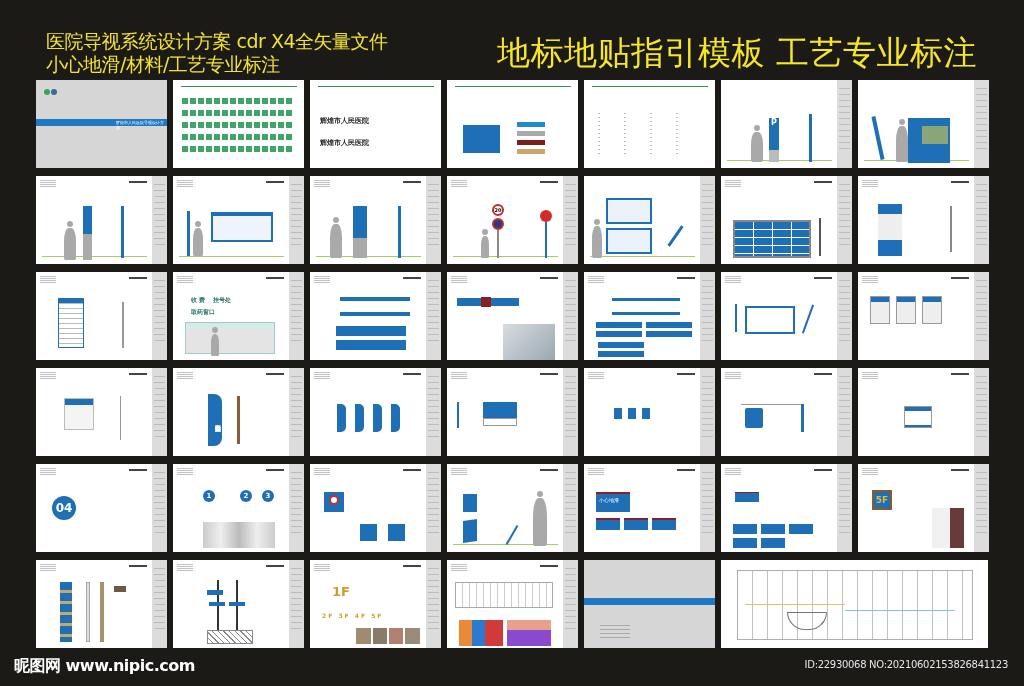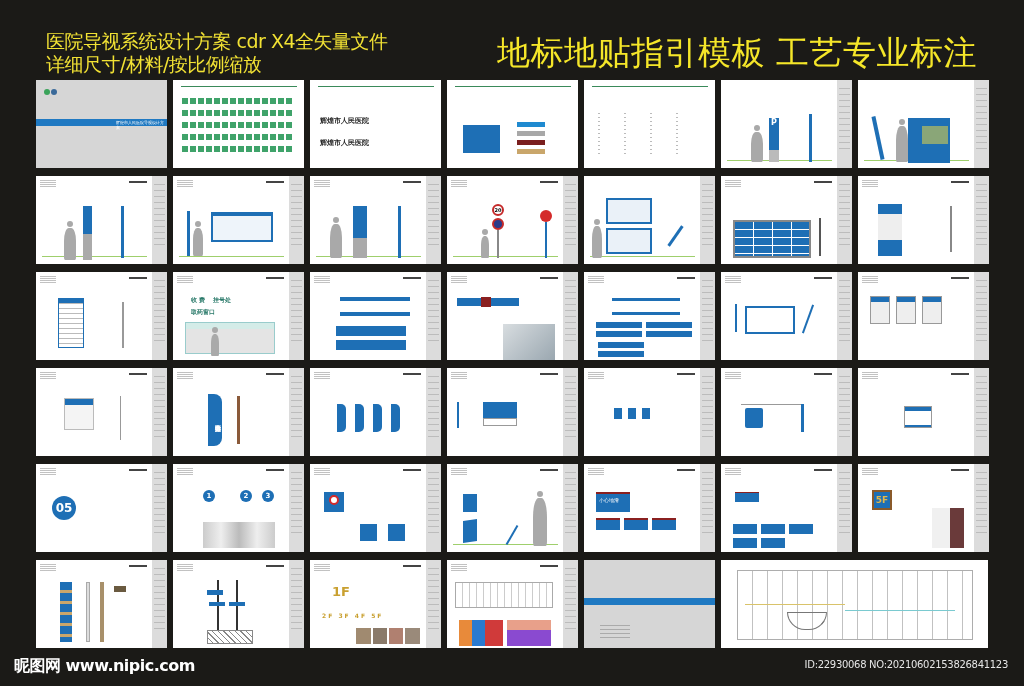--- a/index.html
+++ b/index.html
@@ -31,21 +31,21 @@
   .cover { background: #d6d6d6; }
   .cover .band { position: absolute; left: 0; right: 0; top: 39px; height: 7px; background: #1f79c2; }
 
   .footer-logo { position: absolute; left: 14px; top: 656px; color: #ffffff; font-size: 16px; font-weight: bold; letter-spacing: -0.5px; }
   .footer-id { position: absolute; right: 16px; top: 659px; color: #e6e6e6; font-size: 10px; letter-spacing: -0.3px; }
 </style>
 </head>
 <body>
 
 <div class="title-l l1">医院导视系统设计方案 cdr X4全矢量文件</div>
-<div class="title-l l2">详细尺寸/材料/按比例缩放</div>
+<div class="title-l l2">小心地滑/材料/工艺专业标注</div>
 <div class="title-r">地标地贴指引模板  工艺专业标注</div>
 
 <div class="grid">
 
   <div class="page cover" style="left:0;top:0;">
     <div class="abs" style="left:8px;top:9px;width:6px;height:6px;border-radius:50%;background:#3aa35a;"></div>
     <div class="abs" style="left:15px;top:9px;width:6px;height:6px;border-radius:50%;background:#3a6a9a;"></div>
     <div class="band"></div>
     <div class="abs" style="left:80px;top:40px;font-size:4px;color:#fff;">辉煌市人民医院导视设计方案</div>
   </div>
@@ -268,21 +268,21 @@
     <div class="hdr"></div>
       <div class="tag"></div>
       <div class="side"></div>
     <div class="abs" style="left:46px;top:38px;width:28px;height:22px;border:1px solid #999;background:linear-gradient(#1e6fb5 0 4px,#fff 4px 18px,#1e6fb5 18px);"></div>
   </div>
 
   <div class="page" style="left:0;top:384px;">
     <div class="hdr"></div>
       <div class="tag"></div>
       <div class="side"></div>
-    <div class="abs blue" style="left:16px;top:32px;width:24px;height:24px;border-radius:50%;color:#fff;font-size:12px;font-weight:bold;text-align:center;line-height:24px;">05</div>
+    <div class="abs blue" style="left:16px;top:32px;width:24px;height:24px;border-radius:50%;color:#fff;font-size:12px;font-weight:bold;text-align:center;line-height:24px;">04</div>
   </div>
   <div class="page" style="left:137px;top:384px;">
     <div class="hdr"></div>
       <div class="tag"></div>
       <div class="side"></div>
     <div class="abs blue" style="left:30px;top:26px;width:12px;height:12px;border-radius:50%;color:#fff;font-size:7px;text-align:center;line-height:12px;font-weight:bold;">1</div>
     <div class="abs blue" style="left:67px;top:26px;width:12px;height:12px;border-radius:50%;color:#fff;font-size:7px;text-align:center;line-height:12px;font-weight:bold;">2</div>
     <div class="abs blue" style="left:89px;top:26px;width:12px;height:12px;border-radius:50%;color:#fff;font-size:7px;text-align:center;line-height:12px;font-weight:bold;">3</div>
     <div class="abs" style="left:30px;top:58px;width:72px;height:26px;background:linear-gradient(90deg,#ccc,#eee,#bbb,#eee,#ccc);"></div>
   </div>

